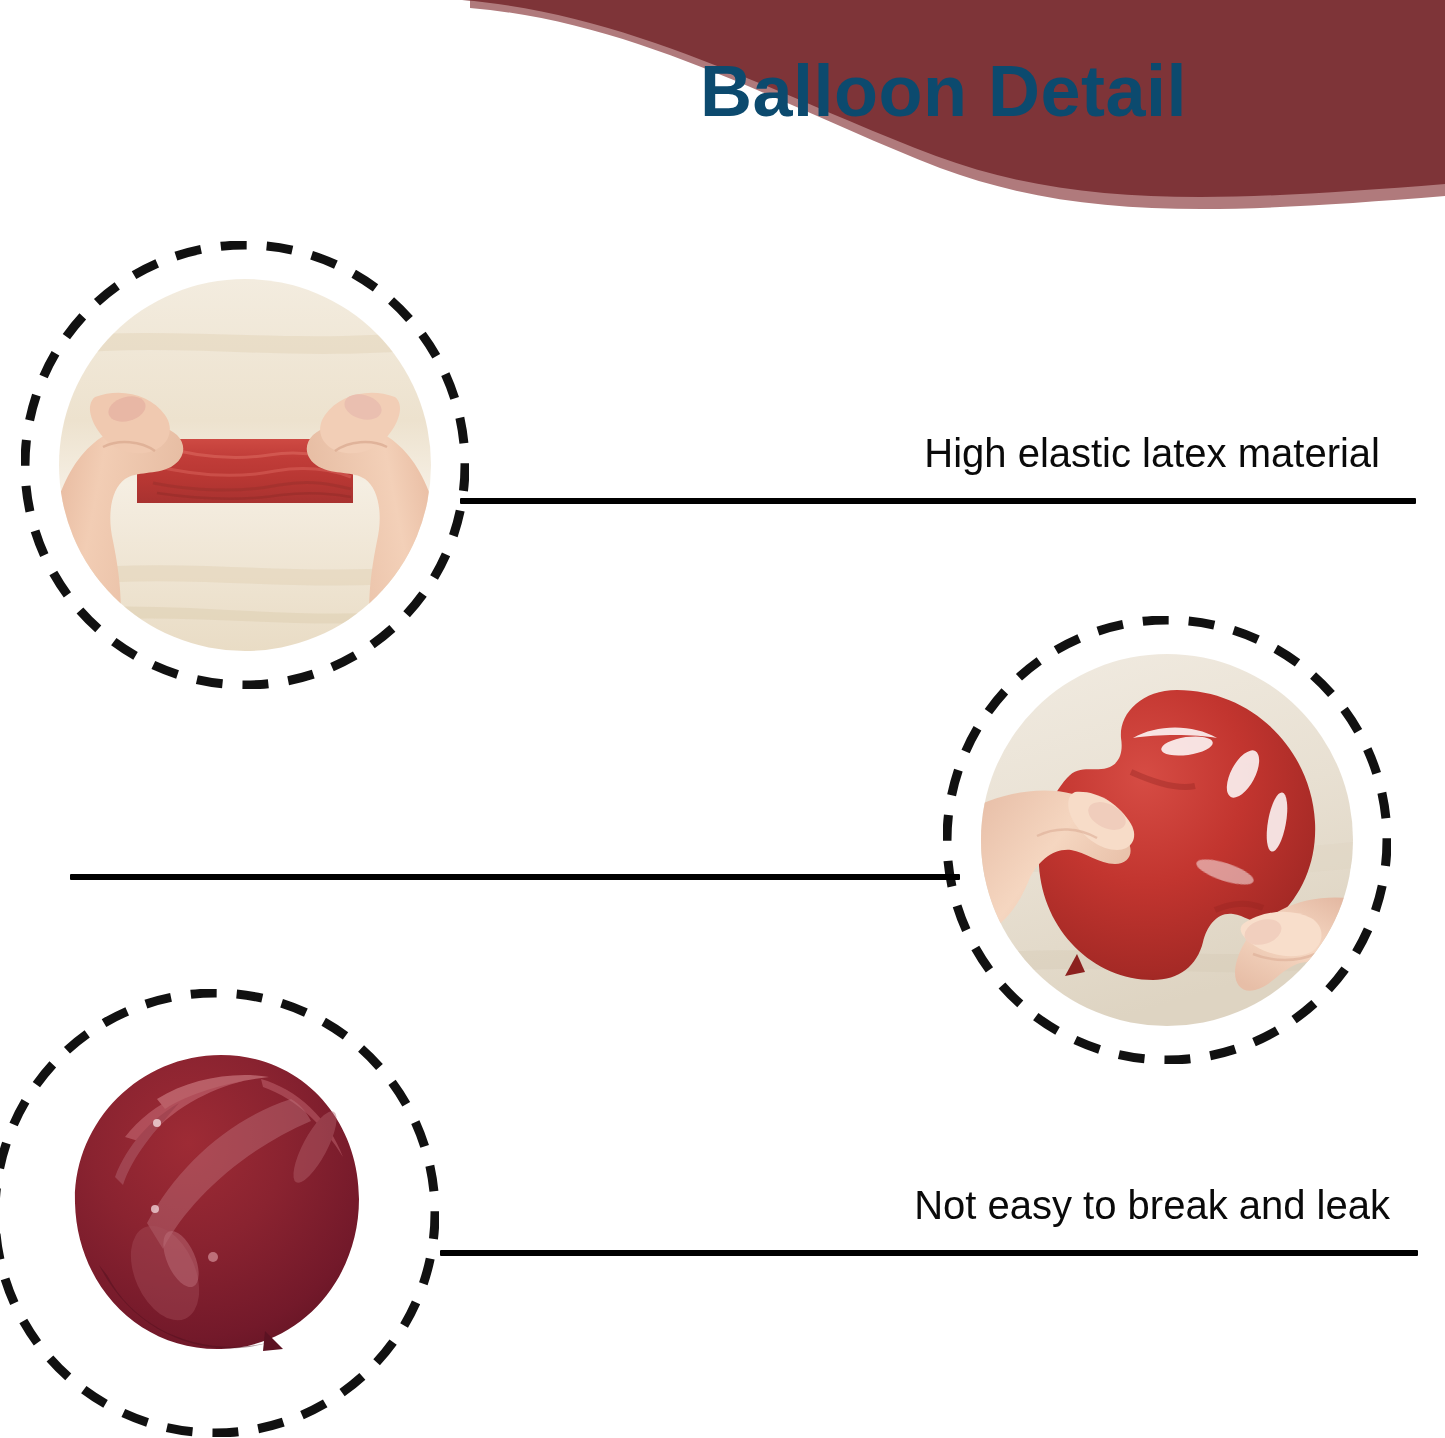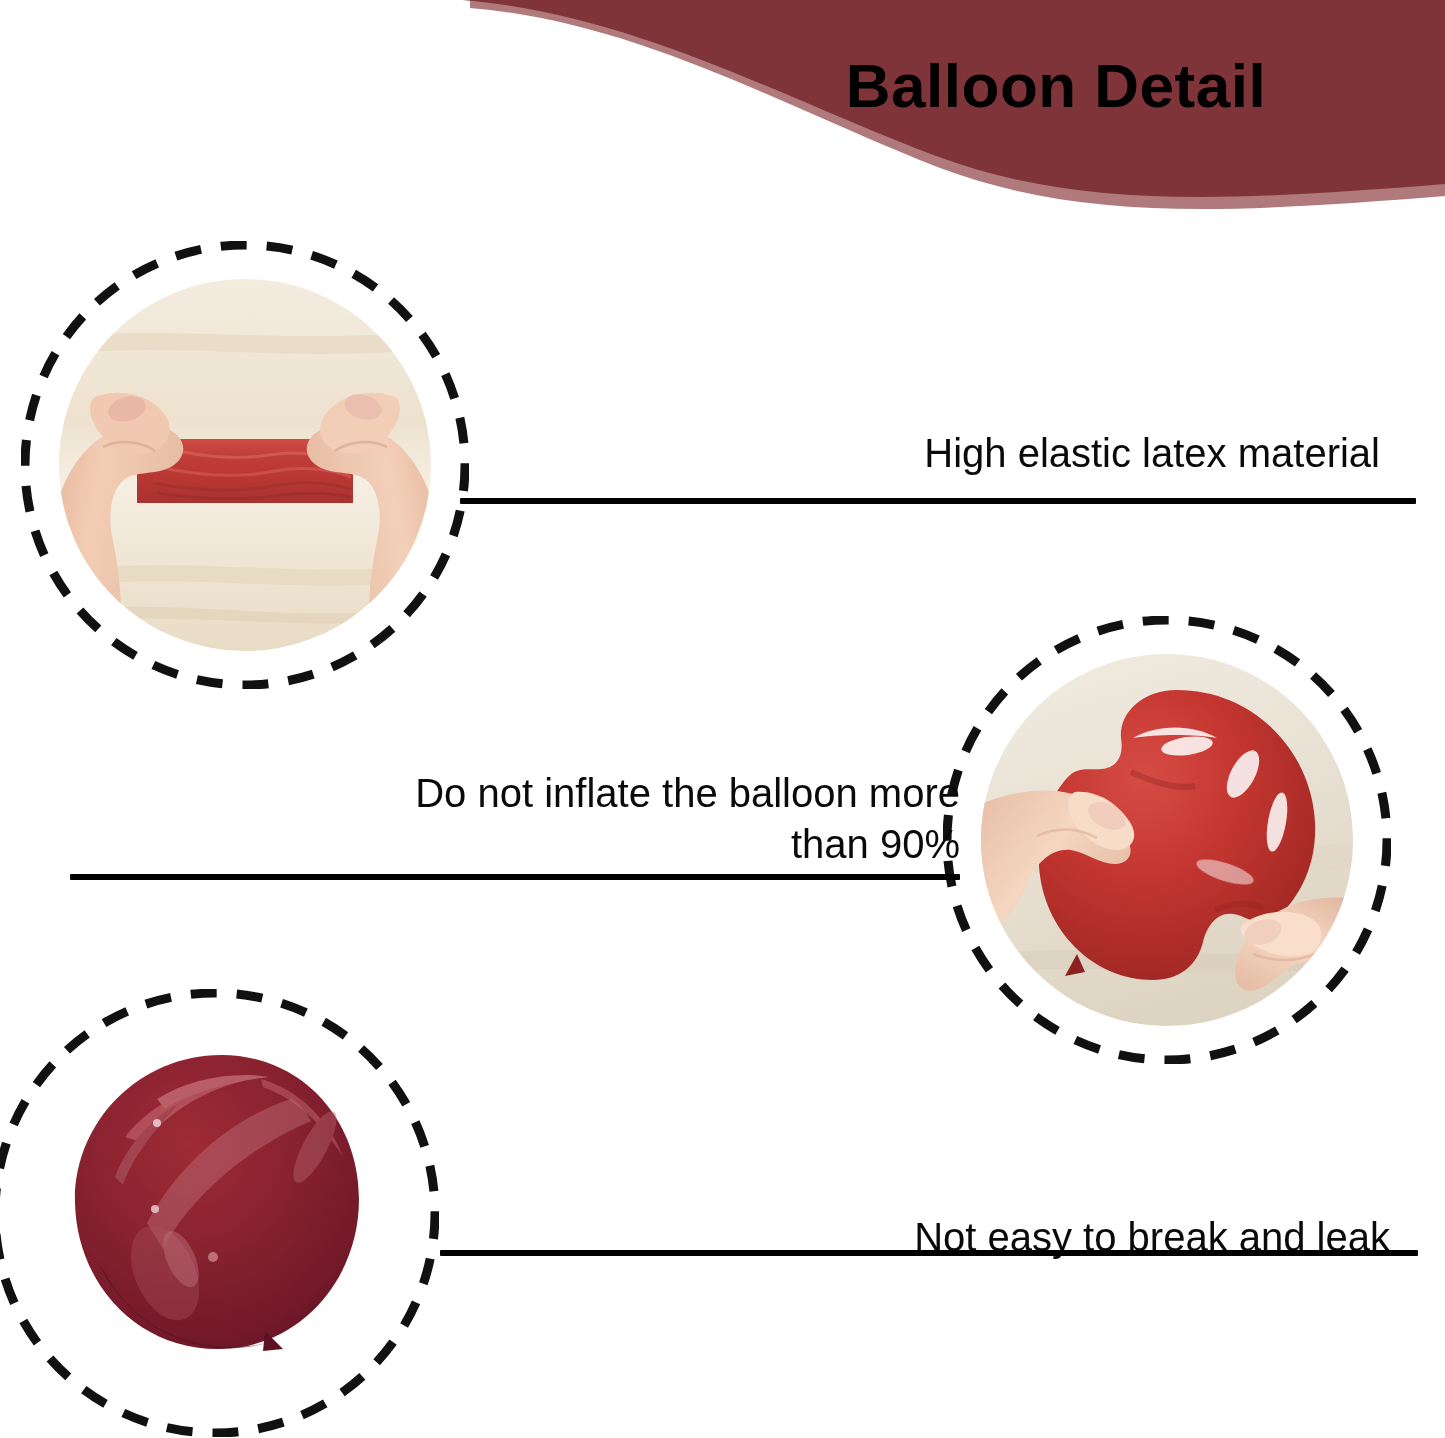--- a/index.html
+++ b/index.html
@@ -11,23 +11,23 @@
     position:relative;
   }
   .stage{position:absolute;left:0;top:0;width:1445px;height:1438px;background:#fff;overflow:hidden;}
 
   
   .banner-wrap{position:absolute;left:0;top:0;width:1445px;height:240px;}
   .banner-wrap svg{display:block;}
   .banner-title{
     position:absolute;
     left:700px;top:55px;width:712px;
-    text-align:center;
-    color:#000000;
-    font-size:62px;
+    text-align:left;
+    color:#0c4a6e;
+    font-size:72px;
     font-weight:bold;
     letter-spacing:.5px;
     line-height:1;
     white-space:nowrap;
   }
 
   
   .circle{position:absolute;}
   .dash-ring{position:absolute;left:0;top:0;}
   .photo{
@@ -204,22 +204,20 @@
                  C250,326 258,340 274,336 C290,332 300,316 316,310
                  C334,304 352,312 366,326 L402,340 Z" fill="url(#skin2b)"></path>
         <path d="M262,270 C282,256 310,254 330,264 C344,272 344,290 330,298
                  C314,306 290,302 274,292 C262,284 256,276 262,270 Z" fill="#F8DECB"></path>
         <ellipse cx="282" cy="278" rx="19" ry="12" fill="#F1CFBE" transform="rotate(-18 282 278)"></ellipse>
         <path d="M272,300 C292,308 316,308 334,300" stroke="#DCAE96" stroke-width="2.5" fill="none" opacity="0.6"></path>
       </svg>
     </div>
   </div>
 
-  <div class="label" style="left:70px;top:768px;width:890px;">Do not inflate the balloon more
-than 90%</div>
   <div class="rule" style="left:70px;top:874px;width:890px;"></div>
 
   <div class="circle" style="left:-9px;top:989px;width:448px;height:448px;">
     <svg class="dash-ring" width="448" height="448" viewBox="0 0 448 448">
       <circle cx="224" cy="224" r="220" fill="none" stroke="#111111" stroke-width="9" stroke-dasharray="26 20" stroke-linecap="butt"></circle>
     </svg>
 
     <div class="photo" style="left:38px;top:38px;width:372px;height:372px;">
       <svg width="372" height="372" viewBox="0 0 372 372">
         <defs>
@@ -258,16 +256,16 @@
         <circle cx="126" cy="182" r="4" fill="#EFD0D4" opacity="0.8"></circle>
         <circle cx="184" cy="230" r="5" fill="#E2A3AB" opacity="0.6"></circle>
 
         <path d="M70,238 C104,306 176,334 238,316 C176,330 108,306 78,248 Z" fill="#4E0F1C" opacity="0.45"></path>
 
         <path d="M236,304 L254,322 L234,324 Z" fill="#5C1222"></path>
       </svg>
     </div>
   </div>
 
-  <div class="label" style="left:470px;top:1180px;width:920px;margin-top:32px;">Not easy to break and leak</div>
+  <div class="label" style="left:470px;top:1180px;width:920px;">Not easy to break and leak</div>
   <div class="rule" style="left:440px;top:1250px;width:978px;"></div>
 
 </div>
 
 </body></html>

